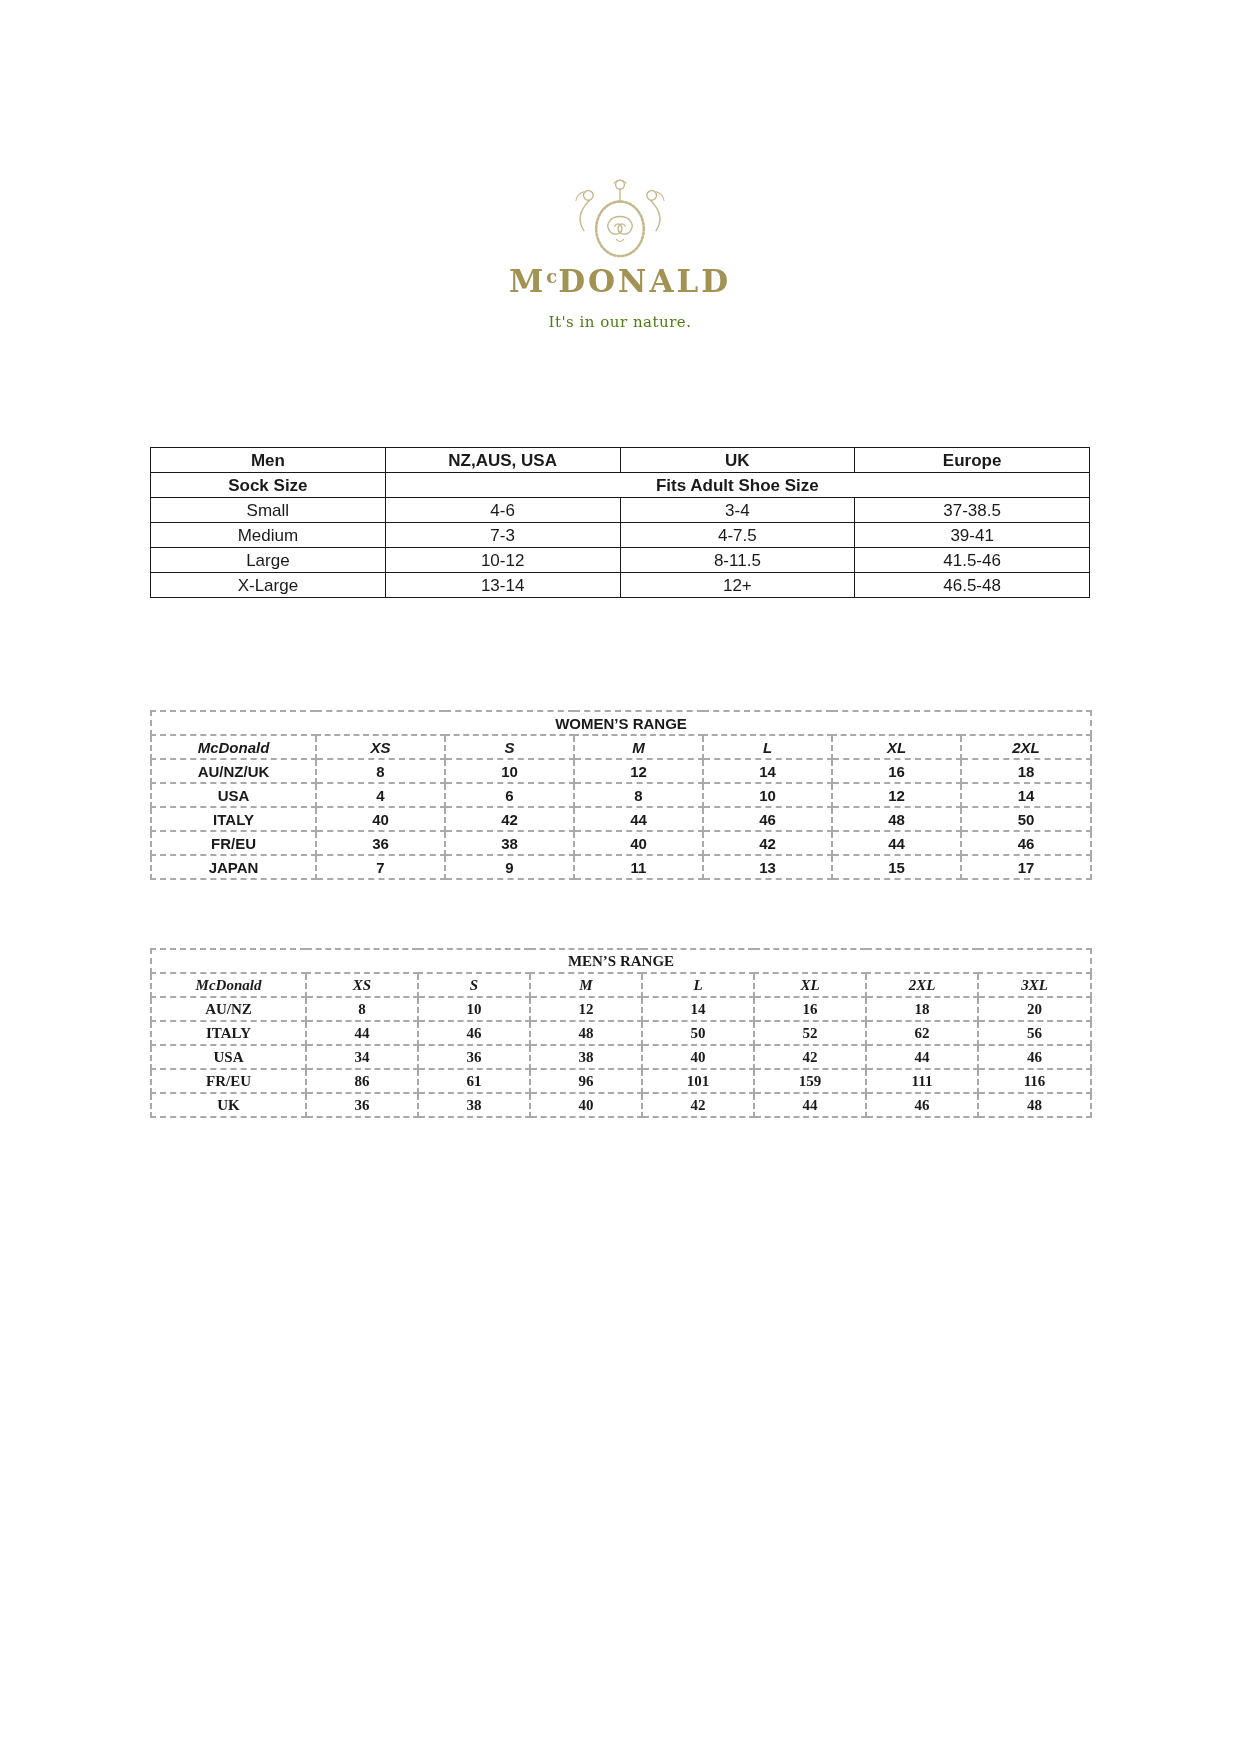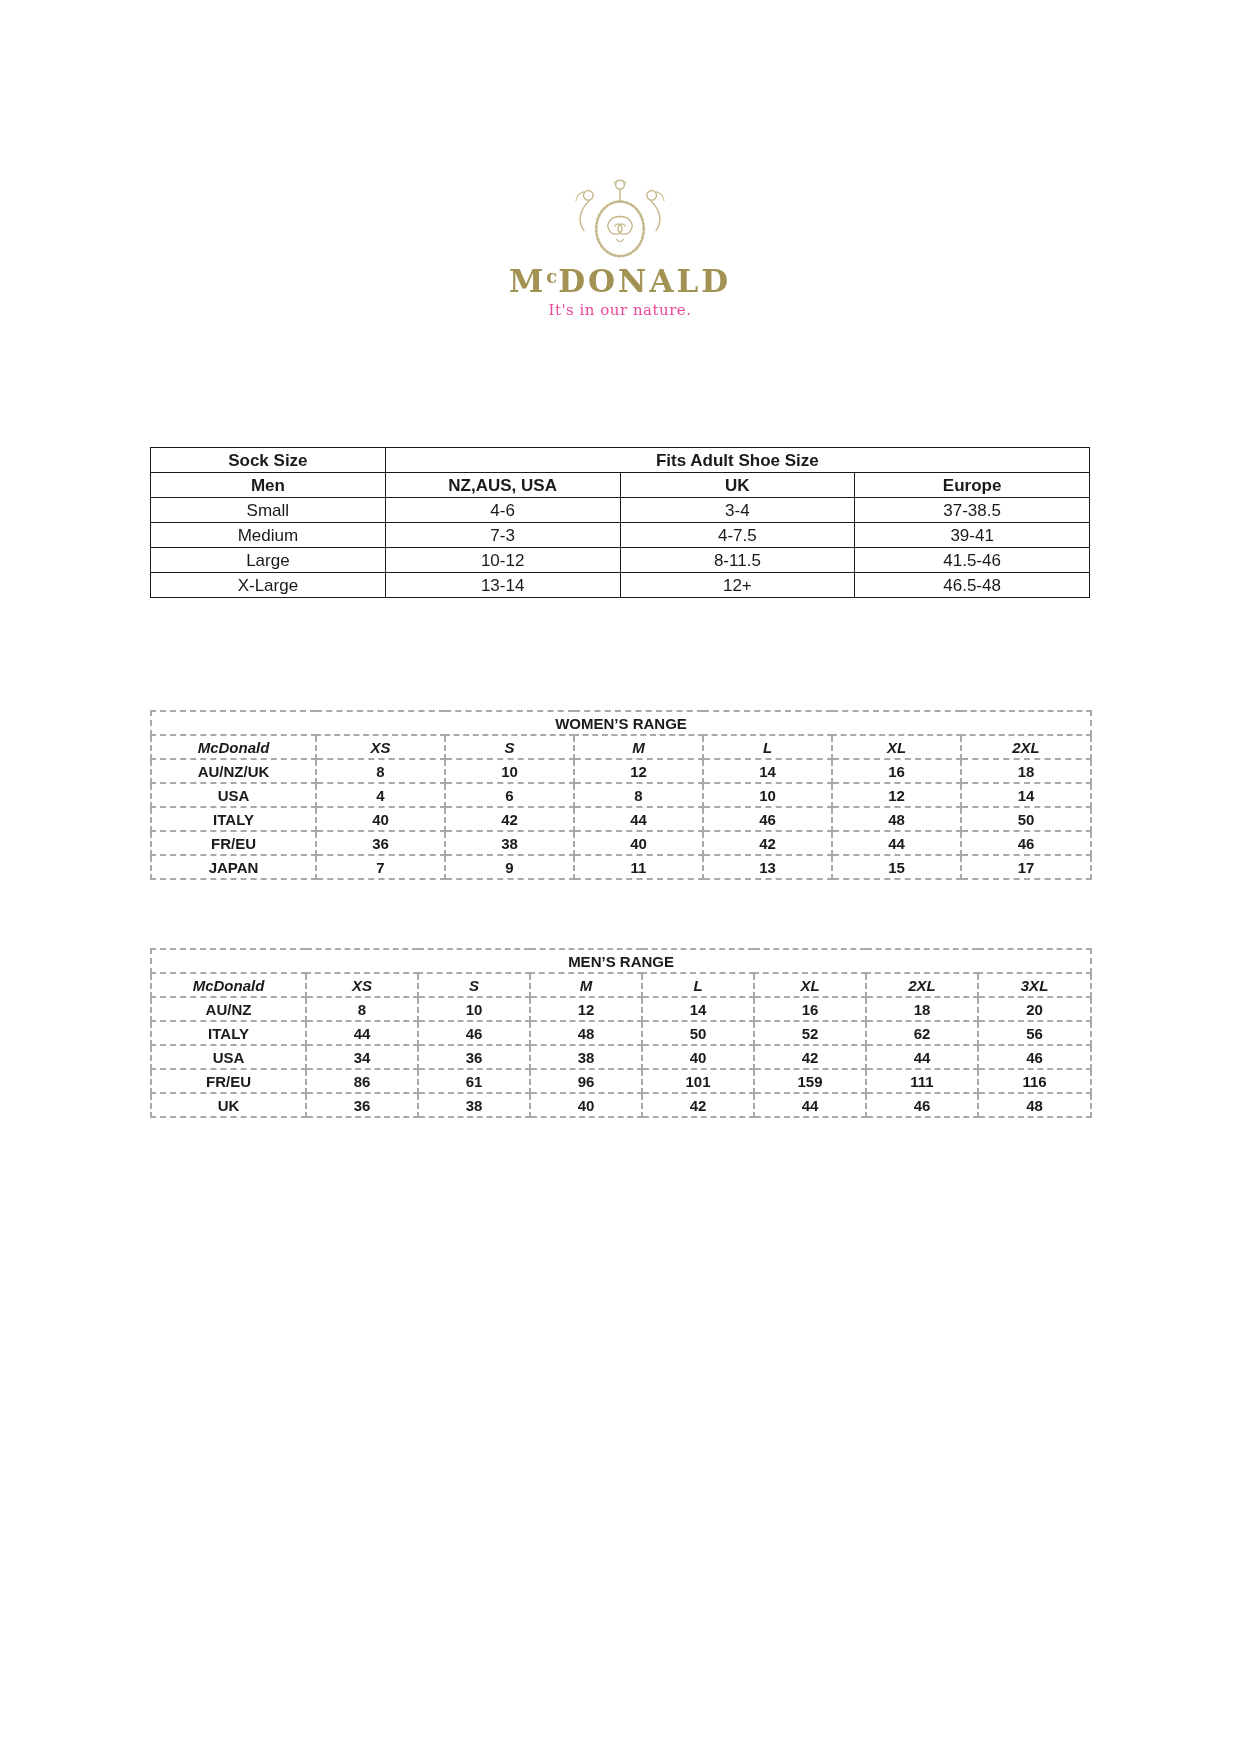--- a/index.html
+++ b/index.html
@@ -10,43 +10,43 @@
 
   
   .logo { position:absolute; top:176px; left:0; width:100%; text-align:center; }
   .crest { display:block; margin:0 auto 0; }
   .brand {
     font-family:"DejaVu Serif","Liberation Serif",serif; font-weight:bold;
     font-size:31px; letter-spacing:3px; color:#a29355; line-height:1.1;
   }
   .brand .small-c { font-size:0.58em; vertical-align:0.5em; letter-spacing:1px; }
   .tagline {
-    margin-top:3px; font-family:"DejaVu Serif","Liberation Serif",serif;
-    font-size:15px; letter-spacing:0.5px; color:#ec4899;
+    margin-top:15px; font-family:"DejaVu Serif","Liberation Serif",serif;
+    font-size:15px; letter-spacing:0.5px; color:#4d7c0f;
   }
 
   
   table { border-collapse:collapse; table-layout:fixed; position:absolute; left:150px; width:940px; }
   td {
     text-align:center; vertical-align:middle; padding:0; height:24px;
     font-size:17px; line-height:1; white-space:nowrap; overflow:hidden;
   }
 
   
   .sock-table { top:447px; }
   .sock-table td { border:1.6px solid #1a1a1a; }
   .sock-table .hdr { font-weight:bold; }
 
   
   .range-table td {
     border:2px dashed #a9a9a9; font-weight:bold; font-size:15px; height:22px;
   }
   .range-table .it { font-style:italic; }
   .womens-table { top:710px; }
-  .mens-table   { top:948px; }
+  .mens-table   { top:948px;font-family:Liberation Serif, serif; }
 </style>
 </head>
 <body>
 
 <div class="page">
 
   <div class="logo">
     <svg class="crest" width="170" height="88" viewBox="0 0 170 100" fill="none" stroke="#c5b98b" stroke-width="1.6" stroke-linecap="round">
 
       <circle cx="85" cy="10" r="5"></circle>
@@ -73,28 +73,28 @@
 
   <table class="sock-table">
     <colgroup>
         <col style="width:25%">
         <col style="width:25%">
         <col style="width:25%">
         <col style="width:25%">
       </colgroup>
     <tbody>
       <tr>
-        <td class="hdr">Sock Size</td>
-        <td class="hdr" colspan="3">Fits Adult Shoe Size</td>
-      </tr>
-      <tr>
         <td class="hdr">Men</td>
         <td class="hdr">NZ,AUS, USA</td>
         <td class="hdr">UK</td>
         <td class="hdr">Europe</td>
+      </tr>
+      <tr>
+        <td class="hdr">Sock Size</td>
+        <td class="hdr" colspan="3">Fits Adult Shoe Size</td>
       </tr>
       <tr>
         <td>Small</td>
         <td>4-6</td>
         <td>3-4</td>
         <td>37-38.5</td>
       </tr>
       <tr>
         <td>Medium</td>
         <td>7-3</td>

